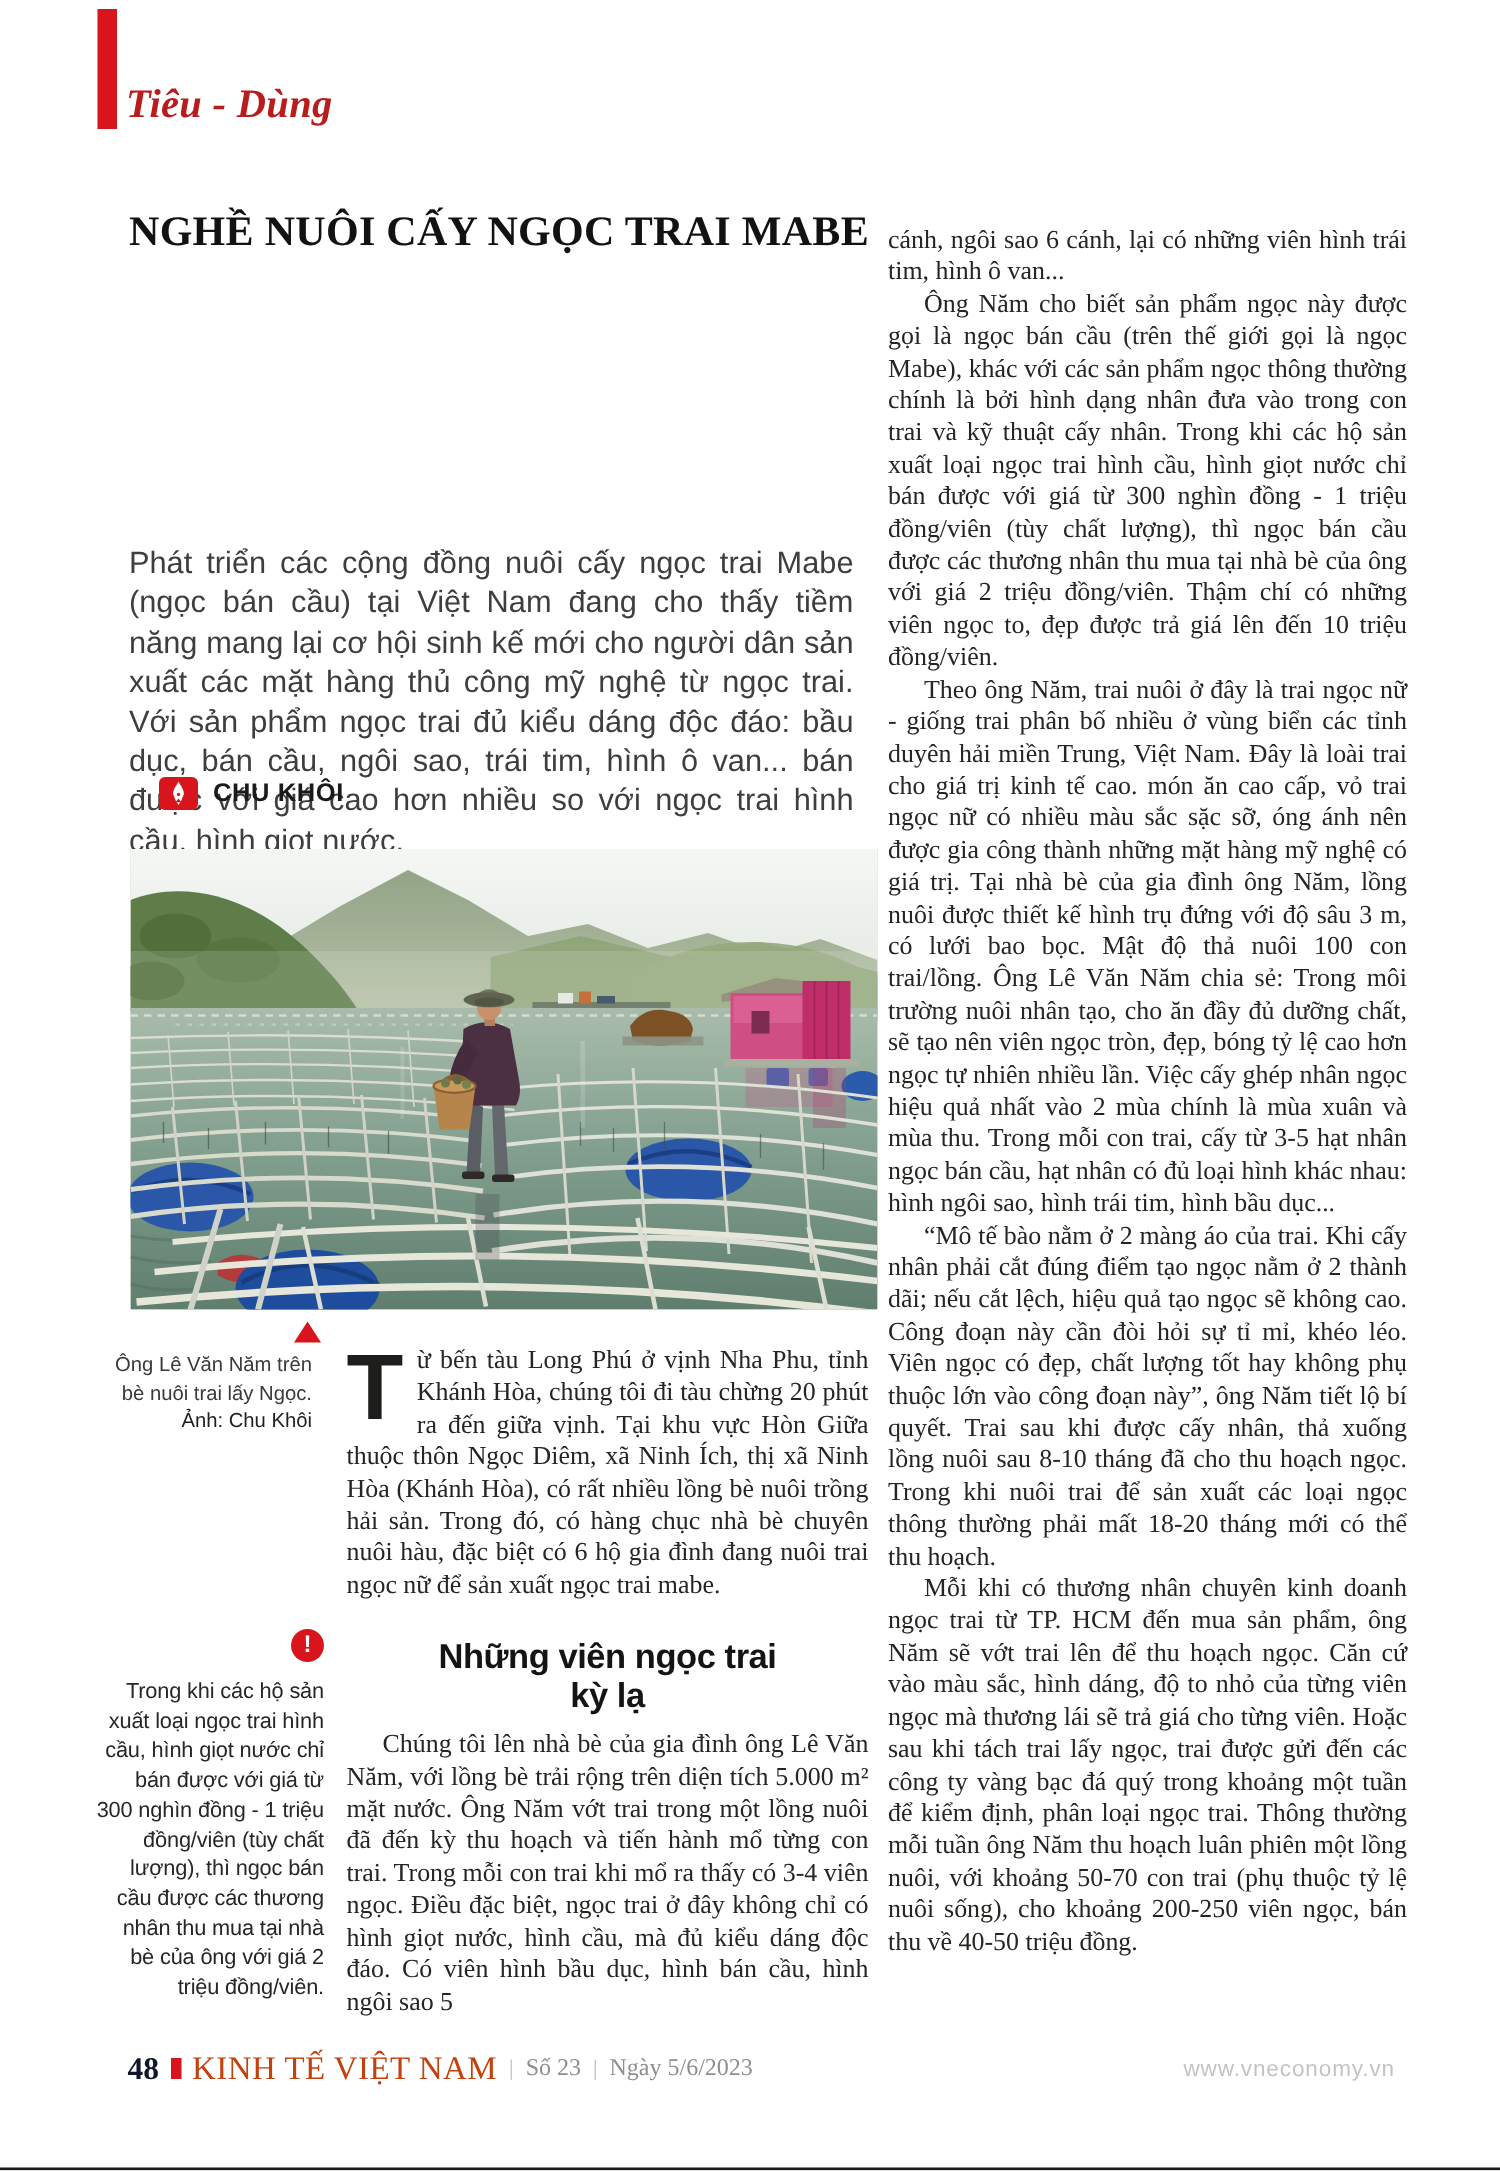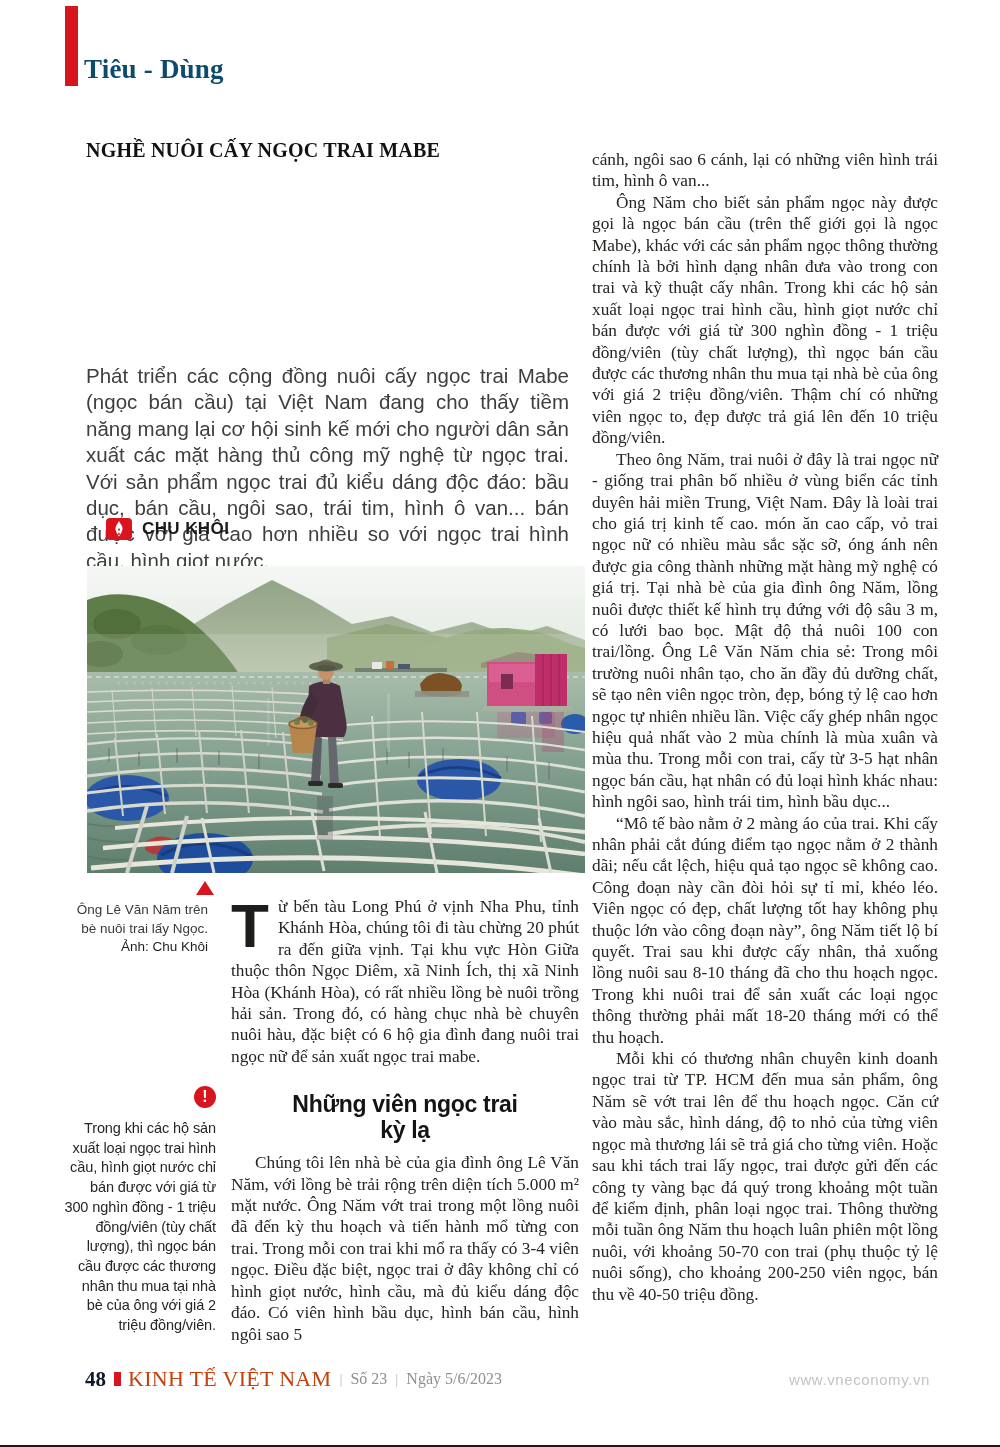--- a/index.html
+++ b/index.html
@@ -3,25 +3,25 @@
 <meta charset="utf-8">
 <style>
   html,body{margin:0;padding:0;background:#ffffff;}
   .page{position:relative;width:1000px;height:1447px;background:#fff;overflow:hidden;
         font-family:"Liberation Sans",sans-serif;}
   .abs{position:absolute;}
 
   
   .red-bar{left:65px;top:6px;width:13px;height:80px;background:#d8151c;}
   .section-label{left:84px;top:54px;font-family:"Liberation Serif",serif;font-weight:700;
-                 font-size:27px;color:#0c4a6e;letter-spacing:.2px;}
+                 font-size:27px;color:#b91c1c;letter-spacing:.2px;font-style:italic;}
 
   
   .kicker{left:86px;top:139px;font-family:"Liberation Serif",serif;font-weight:700;
-          font-size:20px;color:#121210;letter-spacing:.2px;}
+          font-size:28px;color:#121210;letter-spacing:.2px;}
   .title{left:83px;top:181px;font-weight:700;font-size:57px;line-height:76px;
          color:#1c1c1a;letter-spacing:-1.5px;}
 
   
   .lead{left:86px;top:363px;width:483px;font-size:20.5px;line-height:26.4px;
         color:#3e3e3e;text-align:justify;}
 
   
   .byline{left:86px;top:518px;display:flex;align-items:center;gap:10px;padding-left:20px;}
   .pen-badge{width:26px;height:22px;background:#d8151c;border-radius:4px;

